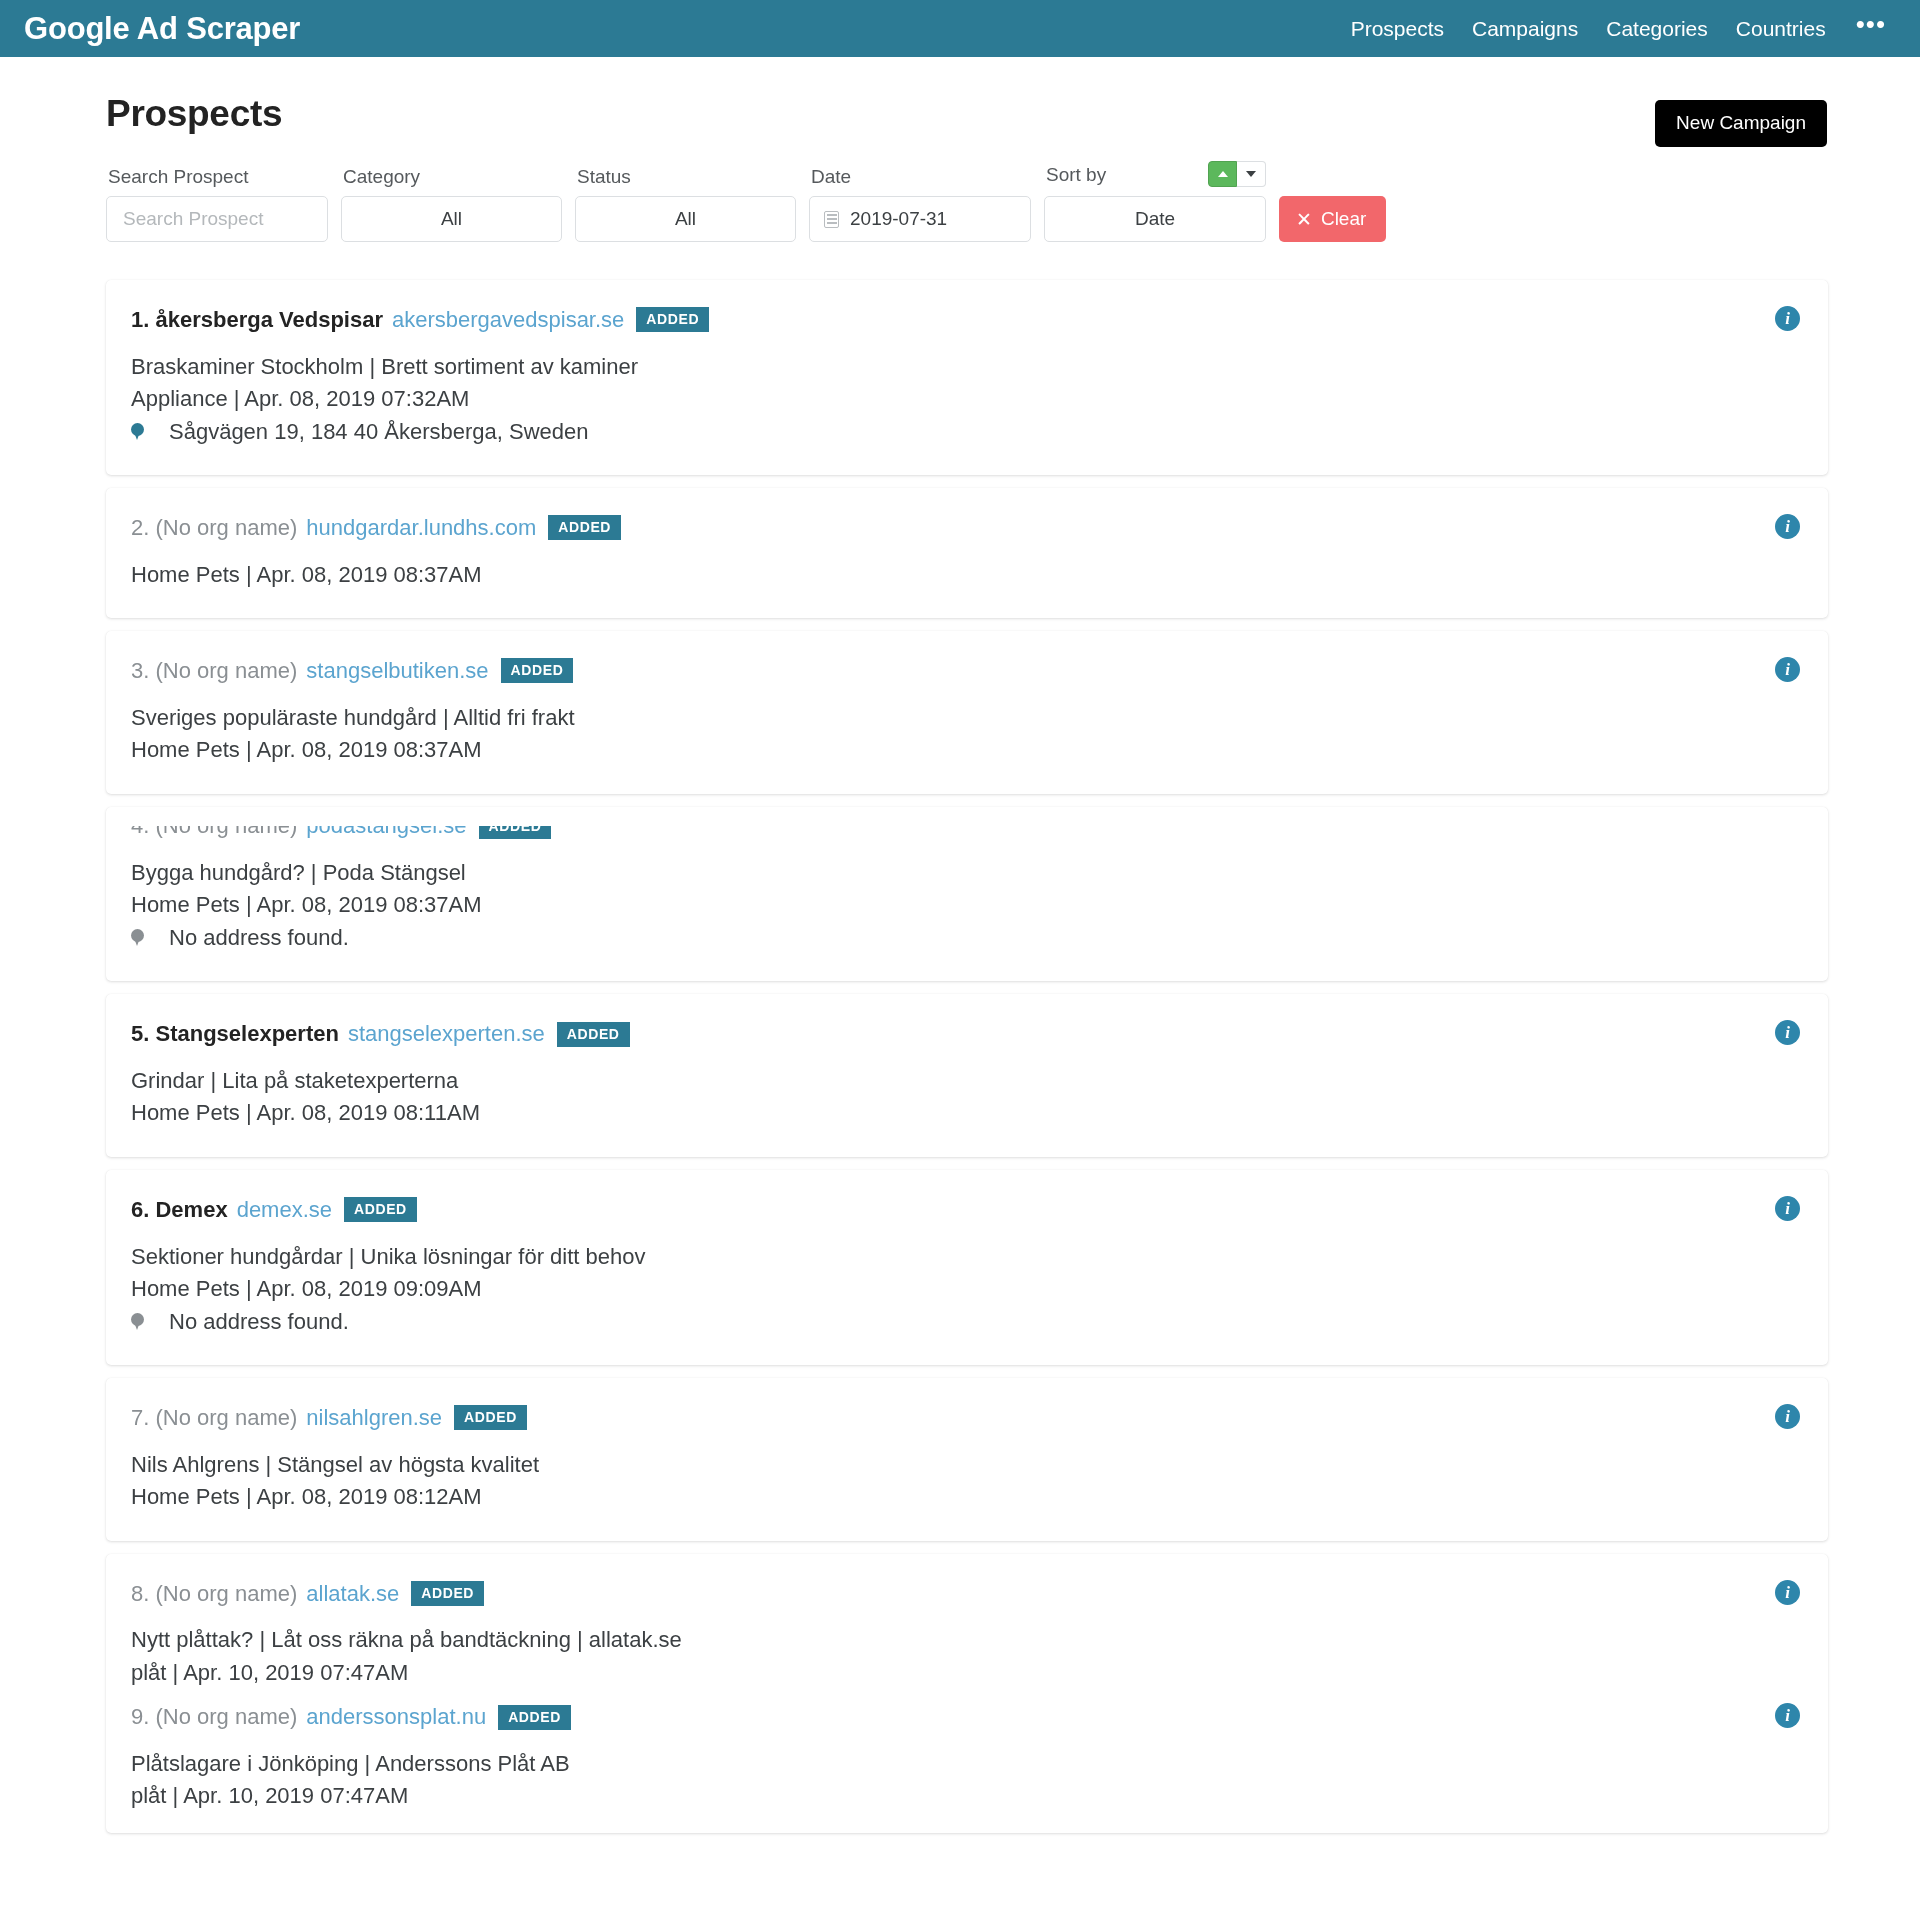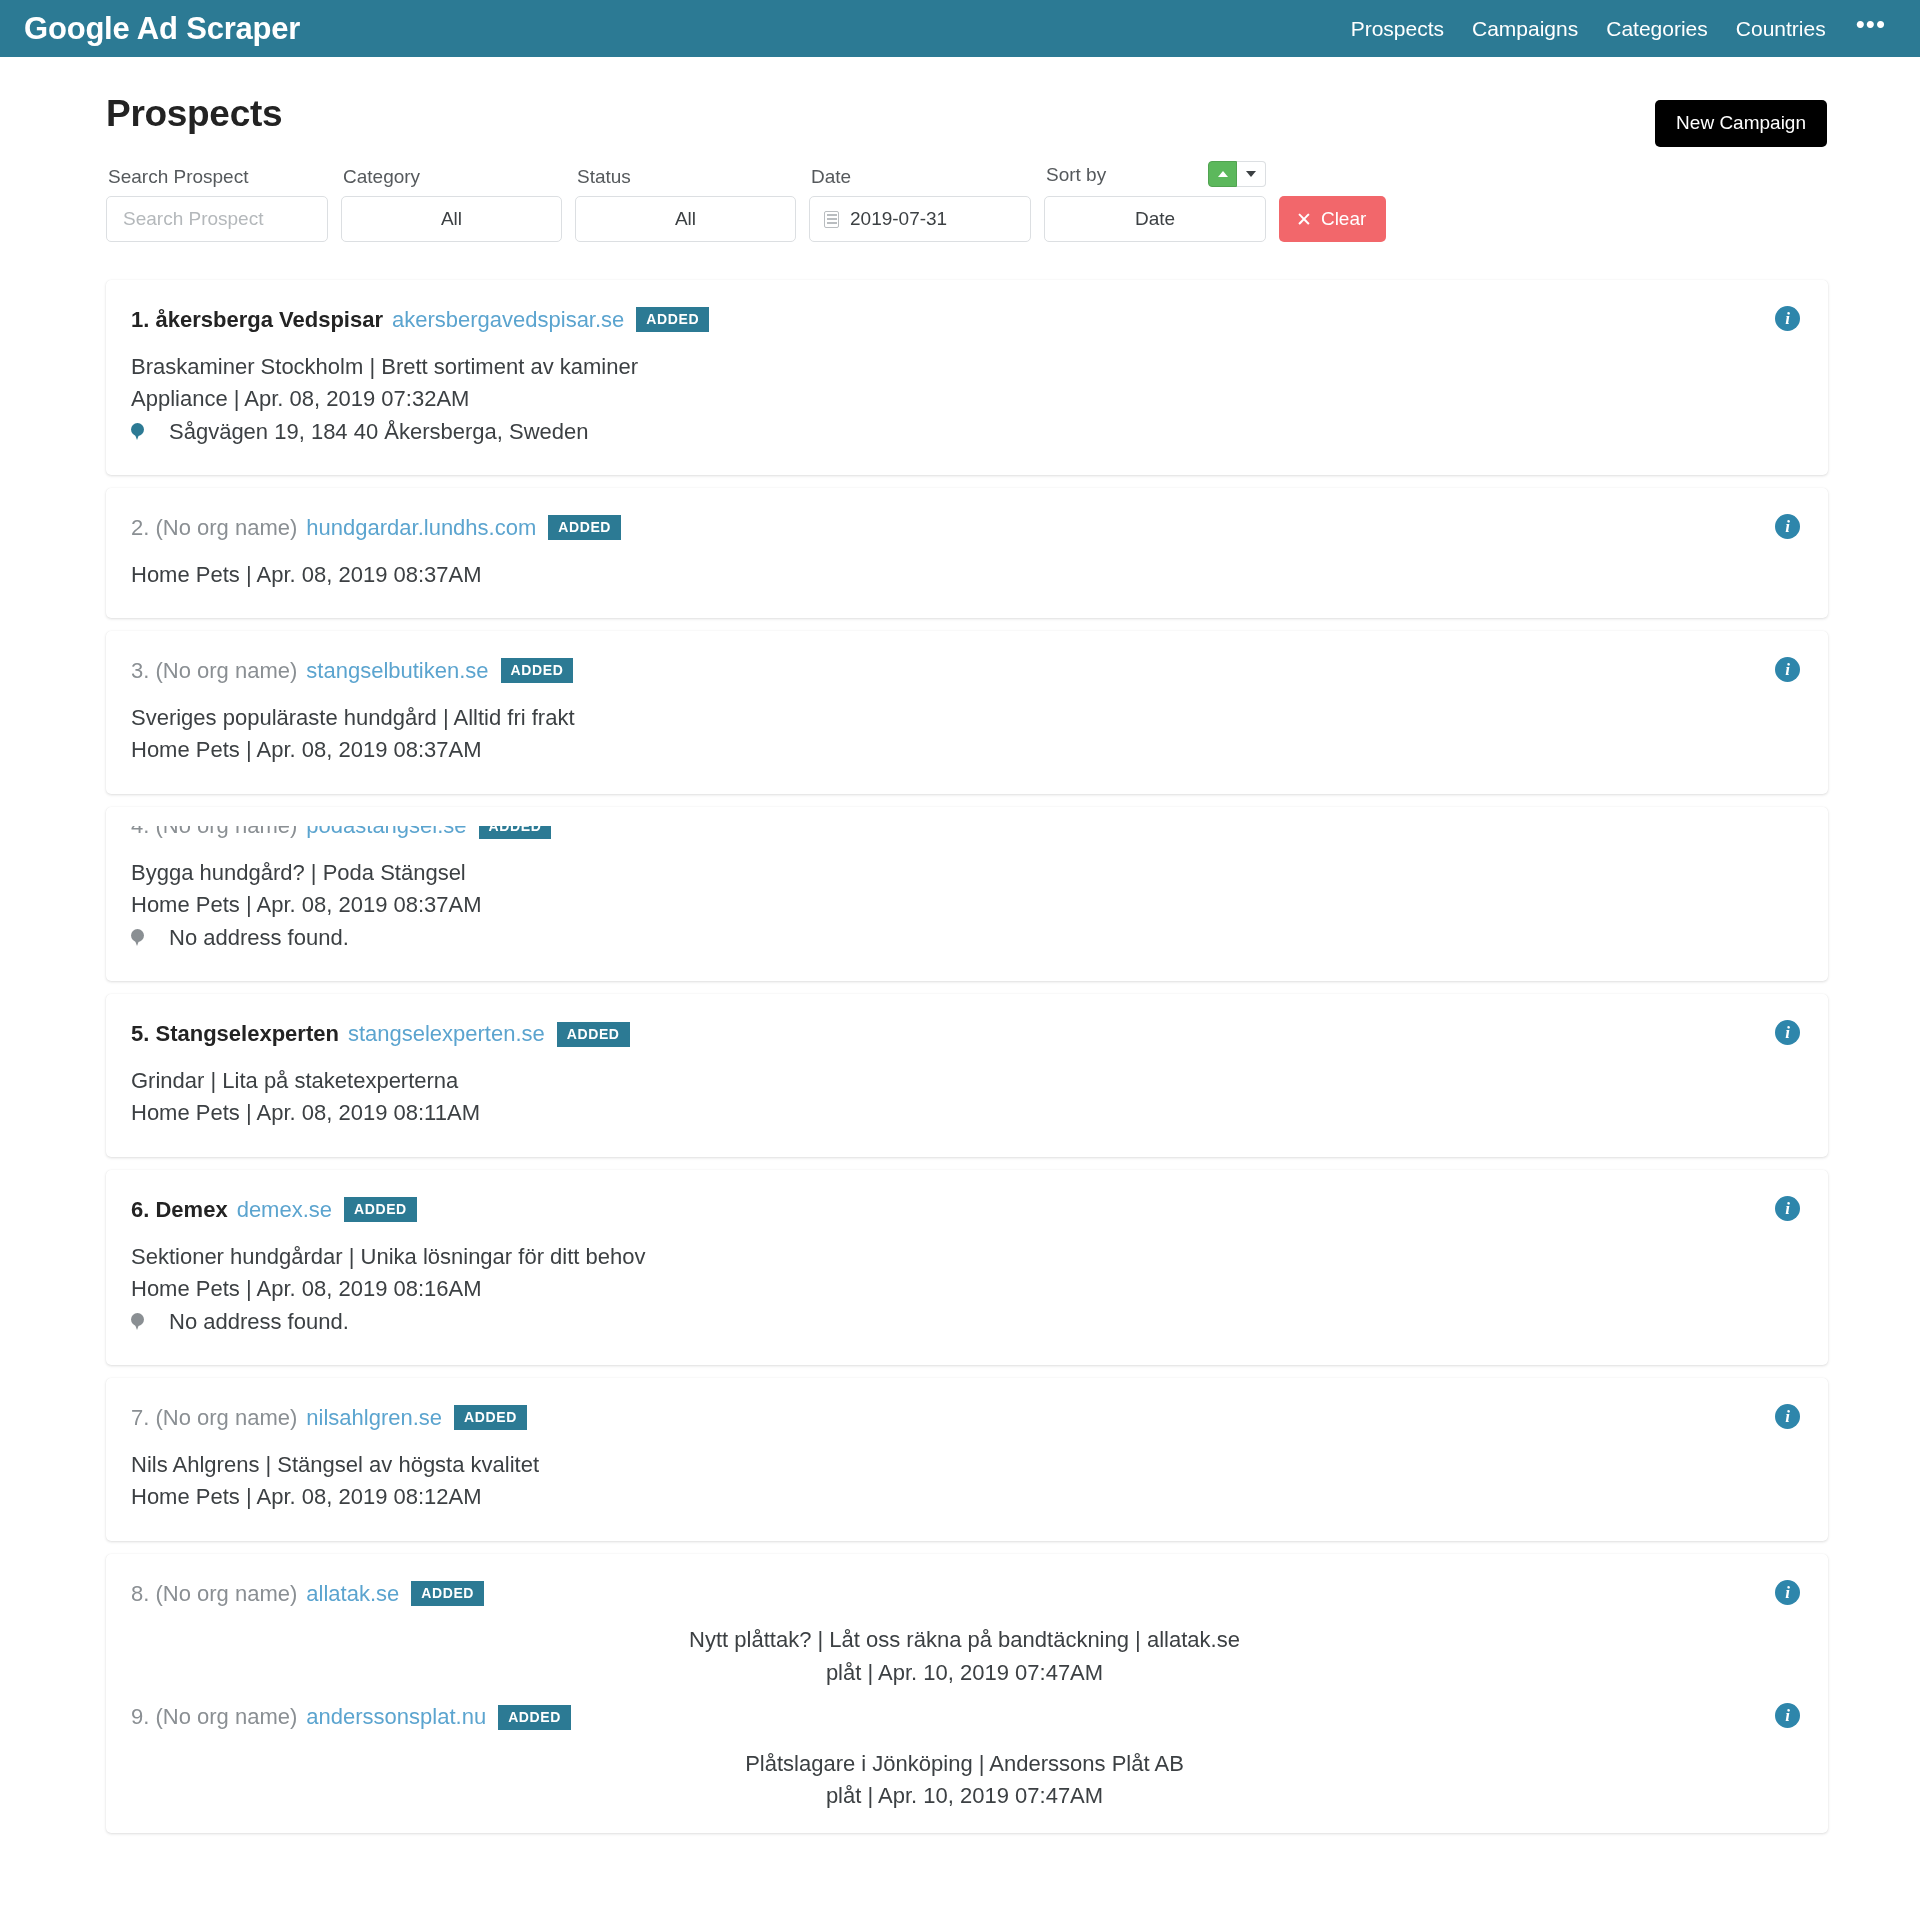--- a/index.html
+++ b/index.html
@@ -327,21 +327,21 @@
   }
   .card.clipped .head-clip .card-head {
     position: absolute;
     bottom: 0;
     left: 0;
     right: 0;
   }
   .card.clipped { padding-top: 19px; }
 
   
-  .card.merged { padding-bottom: 20px; text-align: center; }
+  .card.merged { padding-bottom: 20px; }
   .card.merged .sub-entry { margin-top: 14px; position: relative; }
   .card.merged .sub-entry .info-icon { top: 0px; right: -2px; }
 </style>
 </head>
 <body>
 
 <div class="navbar">
   <div class="brand">Google Ad Scraper</div>
   <div class="nav-links">
     <a class="nav-link">Prospects</a>
@@ -484,21 +484,21 @@
       </div>
 
       <div class="card">
         <div class="card-head">
           <span class="p-index"><span>6.</span>&nbsp;<span>Demex</span></span>
           <span class="p-domain">demex.se</span>
           <span class="badge-added">ADDED</span>
         </div>
         <div class="card-body">
           <div class="card-line">Sektioner hundgårdar | Unika lösningar för ditt behov</div>
-          <div class="card-line">Home Pets | Apr. 08, 2019 08:16AM</div>
+          <div class="card-line">Home Pets | Apr. 08, 2019 09:09AM</div>
           <div class="addr-line">
             <span class="pin pin-gray"></span>
             <span>No address found.</span>
           </div>
         </div>
         <div class="info-icon">i</div>
       </div>
 
       <div class="card">
         <div class="card-head">

